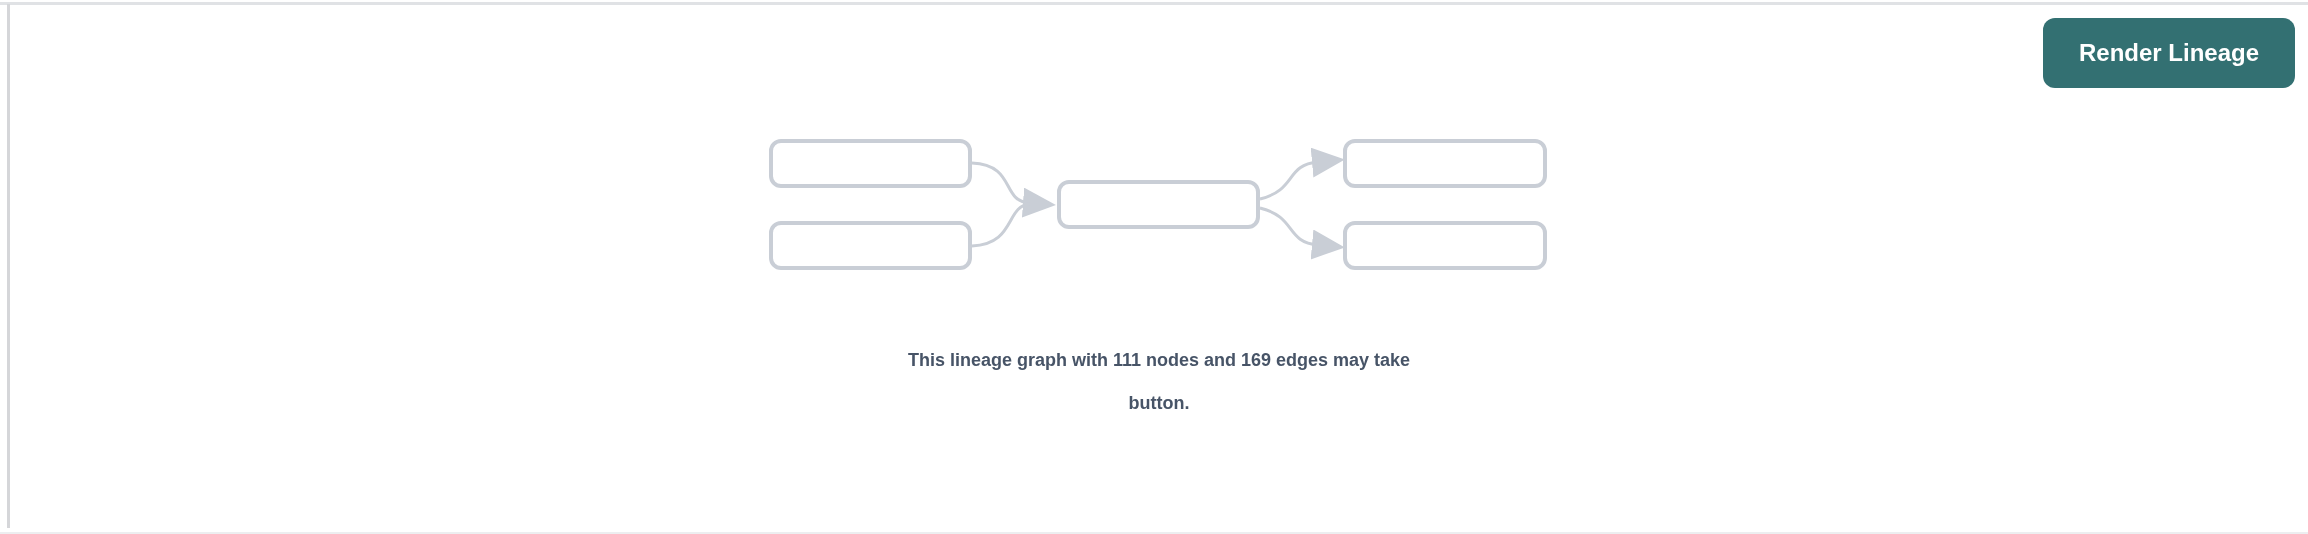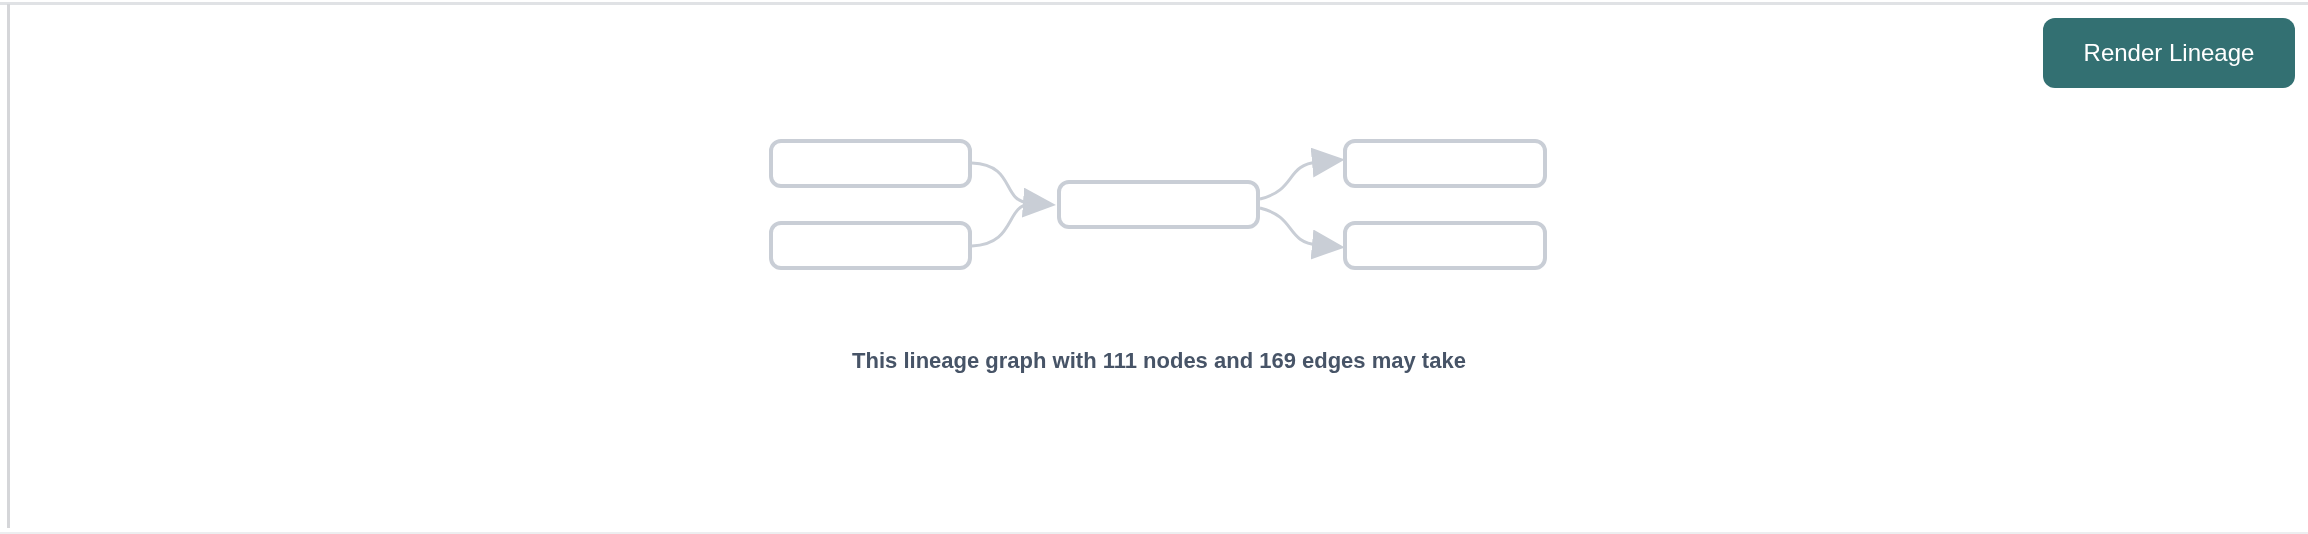--- a/index.html
+++ b/index.html
@@ -24,34 +24,34 @@
   }
   .render-btn {
     position: absolute; top: 18px; right: 13px;
     width: 252px; height: 70px;
     background: #337072;
     color: #ffffff;
     border: none;
     border-radius: 12px;
     font-family: "Liberation Sans", sans-serif;
     font-size: 24px;
-    font-weight: 400;
+    font-weight: 700;
     cursor: pointer;
     display: flex; align-items: center; justify-content: center;
   }
   .content {
     position: absolute; left: 10px; top: 5px; right: 0; bottom: 2px;
     display: flex; flex-direction: column; align-items: center;
   }
   .diagram { margin-top: 134px; }
   .message {
     margin-top: 68px;
     text-align: center;
     color: #475467;
-    font-size: 22px;
+    font-size: 18px;
     font-weight: 700;
     line-height: 43px;
   }
 </style>
 </head>
 <body>
 
 <div class="top-border"></div>
 <div class="left-border"></div>
 <div class="bottom-border"></div>
@@ -78,15 +78,16 @@
       <rect x="2" y="2" width="199" height="45" rx="10"></rect>
       <rect x="2" y="84" width="199" height="45" rx="10"></rect>
       <rect x="290" y="43" width="199" height="45" rx="10"></rect>
       <rect x="576" y="2" width="200" height="45" rx="10"></rect>
       <rect x="576" y="84" width="200" height="45" rx="10"></rect>
     </g>
   </svg>
 
   <div class="message">
     <div>This lineage graph with 111 nodes and 169 edges may take</div>
+    <div>button.</div>
   </div>
 
 </div>
 
 </body></html>

